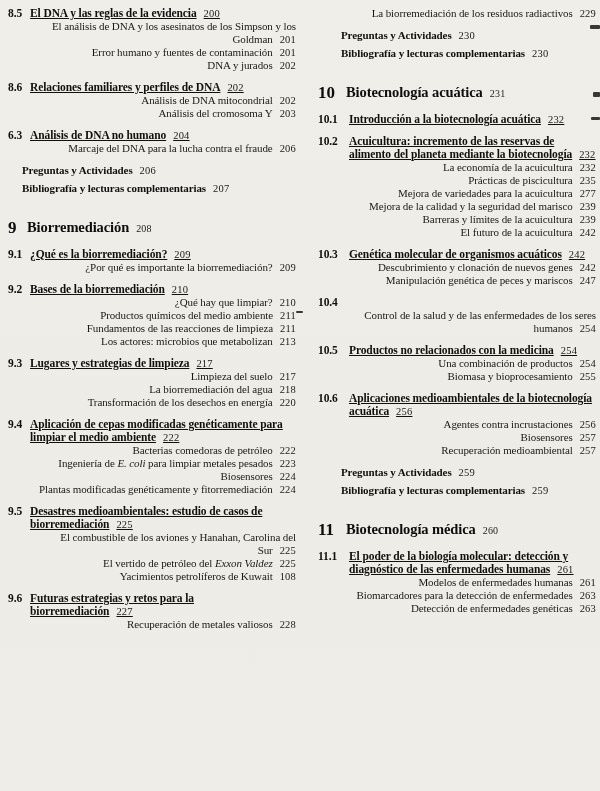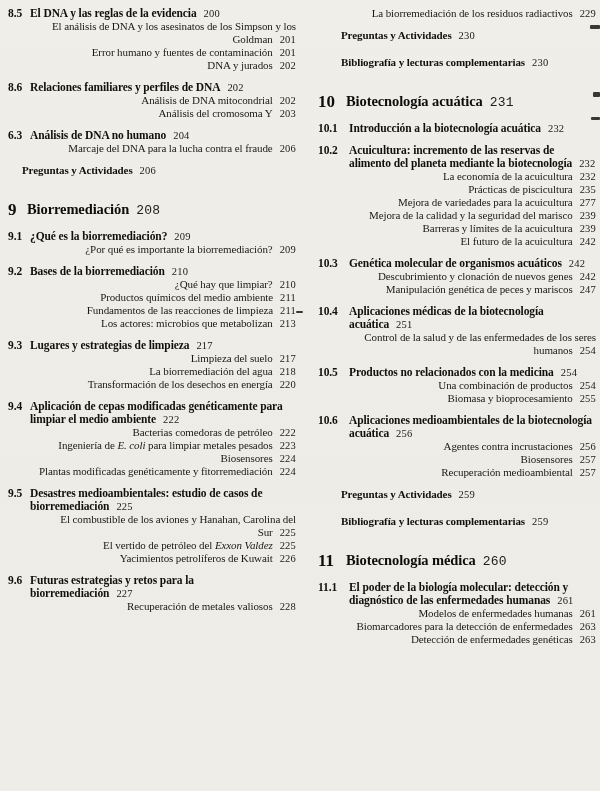--- a/index.html
+++ b/index.html
@@ -21,33 +21,33 @@
   }
   .col{box-sizing:border-box;}
   .col1{width:288px;--numw:22px;}
   .col2{width:278px;--numw:31px;}
 
   .entry{font-size:11px;line-height:13px;letter-spacing:-0.1px;}
   .col > .entry:first-child{margin-top:0;}
 
   .sec{display:flex;font-weight:bold;font-size:11.5px;line-height:13px;margin-top:9px;color:#12100d;}
   .sec .num{flex:0 0 var(--numw);}
-  .sec .txt{flex:1;}
+  .sec .txt{flex:1;text-decoration:underline;}
 
   .item{padding-left:var(--numw);text-indent:-8px;margin-top:0;text-align:right;}
 
   .bold{font-weight:bold;color:#12100d;padding-left:var(--numw);text-indent:-8px;margin-top:9px;}
-  .bold + .bold{margin-top:14px;}
+  .bold + .bold{margin-top:5px;}
 
   .ch{display:flex;align-items:center;font-weight:bold;color:#0e0d0b;margin-top:24px;margin-bottom:11px;}
   .ch .num{flex:0 0 calc(var(--numw) - 3px);font-size:17px;line-height:18px;}
   .ch .txt{flex:1;font-size:14.5px;line-height:16px;}
 
   .pg{font-weight:normal;font-size:10.5px;margin-left:7px;letter-spacing:0.2px;color:#22201c;}
-  .ch .pg{font-size:13px;font-family:Liberation Mono, monospace;}
+  .ch .pg{font-size:10px;}
 
   em{font-style:italic;}
 
   .artifact{position:absolute;background:#3a3833;border-radius:1px;}
   .a1{left:590px;top:25px;width:10px;height:4px;}
   .a2{left:593px;top:92px;width:7px;height:5px;}
   .a3{left:591px;top:117px;width:9px;height:3px;}
   .a4{left:296px;top:311px;width:7px;height:2px;}
 </style>
 </head>
@@ -67,20 +67,21 @@
         <span class="txt">Relaciones familiares y perfiles de DNA<span class="pg">202</span></span>
       </div>
       <div class="entry item"><span class="txt">Análisis de DNA mitocondrial<span class="pg">202</span></span></div>
       <div class="entry item"><span class="txt">Análisis del cromosoma Y<span class="pg">203</span></span></div>
       <div class="entry sec">
         <span class="num">6.3</span>
         <span class="txt">Análisis de DNA no humano<span class="pg">204</span></span>
       </div>
       <div class="entry item"><span class="txt">Marcaje del DNA para la lucha contra el fraude<span class="pg">206</span></span></div>
       <div class="entry bold"><span class="txt">Preguntas y Actividades<span class="pg">206</span></span></div>
+      <div class="entry bold"><span class="txt">Bibliografía y lecturas complementarias<span class="pg">207</span></span></div>
       <div class="entry ch">
         <span class="num">9</span>
         <span class="txt">Biorremediación<span class="pg">208</span></span>
       </div>
       <div class="entry sec">
         <span class="num">9.1</span>
         <span class="txt">¿Qué es la biorremediación?<span class="pg">209</span></span>
       </div>
       <div class="entry item"><span class="txt">¿Por qué es importante la biorremediación?<span class="pg">209</span></span></div>
       <div class="entry sec">
@@ -105,21 +106,21 @@
       <div class="entry item"><span class="txt">Bacterias comedoras de petróleo<span class="pg">222</span></span></div>
       <div class="entry item"><span class="txt">Ingeniería de <em>E. coli</em> para limpiar metales pesados<span class="pg">223</span></span></div>
       <div class="entry item"><span class="txt">Biosensores<span class="pg">224</span></span></div>
       <div class="entry item"><span class="txt">Plantas modificadas genéticamente y fitorremediación<span class="pg">224</span></span></div>
       <div class="entry sec">
         <span class="num">9.5</span>
         <span class="txt">Desastres medioambientales: estudio de casos de biorremediación<span class="pg">225</span></span>
       </div>
       <div class="entry item"><span class="txt">El combustible de los aviones y Hanahan, Carolina del Sur<span class="pg">225</span></span></div>
       <div class="entry item"><span class="txt">El vertido de petróleo del <em>Exxon Valdez</em><span class="pg">225</span></span></div>
-      <div class="entry item"><span class="txt">Yacimientos petrolíferos de Kuwait<span class="pg">226</span></span></div>
+      <div class="entry item"><span class="txt">Yacimientos petrolíferos de Kuwait<span class="pg">108</span></span></div>
       <div class="entry sec">
         <span class="num">9.6</span>
         <span class="txt">Futuras estrategias y retos para la biorremediación<span class="pg">227</span></span>
       </div>
       <div class="entry item"><span class="txt">Recuperación de metales valiosos<span class="pg">228</span></span></div>
     </div>
   <div class="col col2">
       <div class="entry item"><span class="txt">La biorremediación de los residuos radiactivos<span class="pg">229</span></span></div>
       <div class="entry bold"><span class="txt">Preguntas y Actividades<span class="pg">230</span></span></div>
       <div class="entry bold"><span class="txt">Bibliografía y lecturas complementarias<span class="pg">230</span></span></div>
@@ -142,21 +143,20 @@
       <div class="entry item"><span class="txt">Barreras y límites de la acuicultura<span class="pg">239</span></span></div>
       <div class="entry item"><span class="txt">El futuro de la acuicultura<span class="pg">242</span></span></div>
       <div class="entry sec">
         <span class="num">10.3</span>
         <span class="txt">Genética molecular de organismos acuáticos<span class="pg">242</span></span>
       </div>
       <div class="entry item"><span class="txt">Descubrimiento y clonación de nuevos genes<span class="pg">242</span></span></div>
       <div class="entry item"><span class="txt">Manipulación genética de peces y mariscos<span class="pg">247</span></span></div>
       <div class="entry sec">
         <span class="num">10.4</span>
-        <span class="txt">Aplicaciones médicas de la biotecnología acuática<span class="pg">251</span></span>
       </div>
       <div class="entry item"><span class="txt">Control de la salud y de las enfermedades de los seres humanos<span class="pg">254</span></span></div>
       <div class="entry sec">
         <span class="num">10.5</span>
         <span class="txt">Productos no relacionados con la medicina<span class="pg">254</span></span>
       </div>
       <div class="entry item"><span class="txt">Una combinación de productos<span class="pg">254</span></span></div>
       <div class="entry item"><span class="txt">Biomasa y bioprocesamiento<span class="pg">255</span></span></div>
       <div class="entry sec">
         <span class="num">10.6</span>

